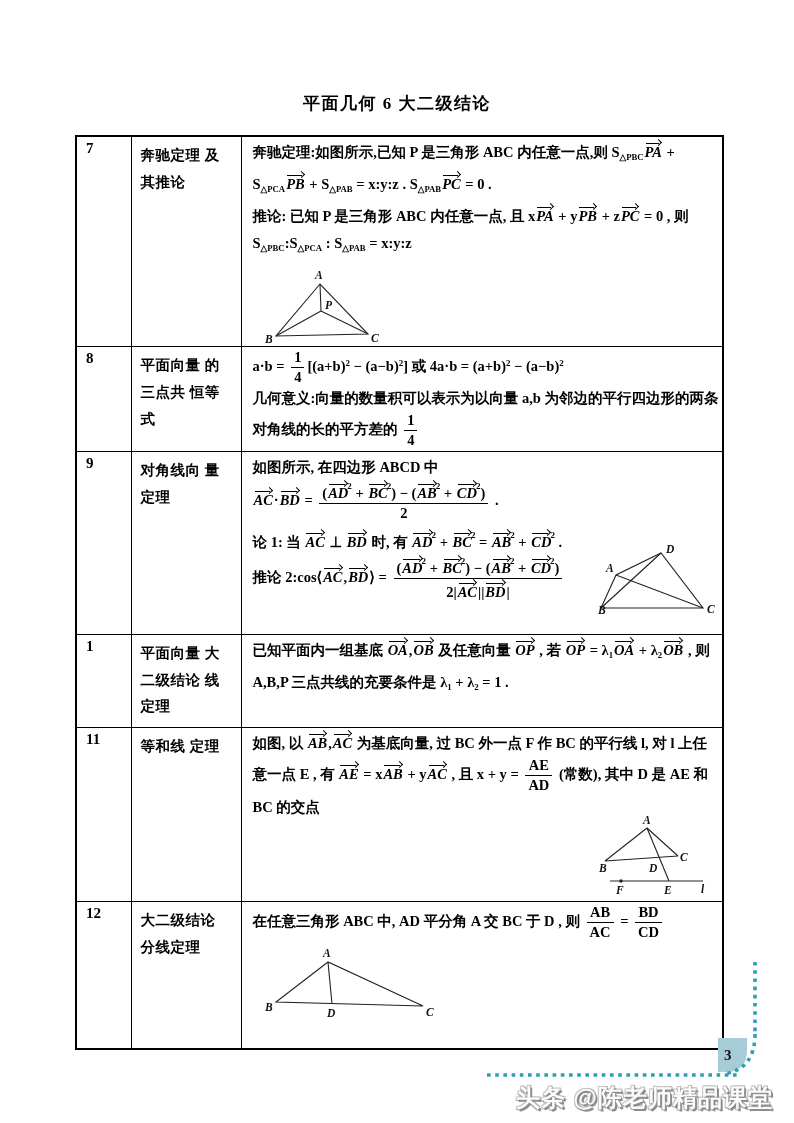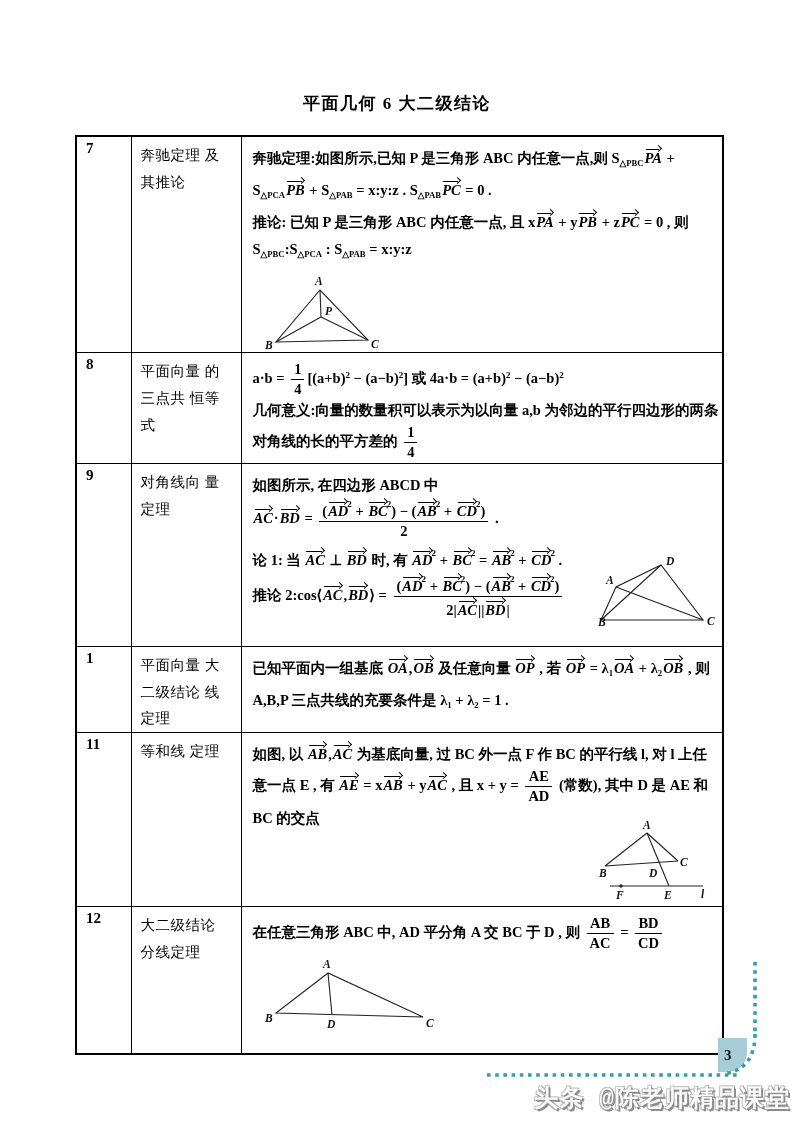--- a/index.html
+++ b/index.html
@@ -11,22 +11,22 @@
     position:absolute;top:92px;left:0;width:100%;text-align:center;
     font-size:17px;font-weight:bold;letter-spacing:1.5px;
   }
   table.main{
     position:absolute;left:75px;top:135px;width:647px;
     border-collapse:collapse;table-layout:fixed;
     border:2px solid #000;
   }
   td{border:1.6px solid #000;vertical-align:top;overflow:hidden;}
   td.c-num{font-size:15px;font-weight:600;padding:3px 0 0 9px;}
-  td.c-name{font-size:14.5px;font-weight:400;padding:5px 6px 0 9px;line-height:1.85;letter-spacing:.5px;}
-  td.c-body{font-size:14.5px;font-weight:600;padding:8px 6px 2px 11px;position:relative;}
+  td.c-name{font-size:14.5px;font-weight:700;padding:5px 6px 7px 9px;line-height:1.85;letter-spacing:.5px;}
+  td.c-body{font-size:14.5px;font-weight:600;padding:2px 6px 2px 11px;position:relative;}
   .fl{line-height:27px;white-space:nowrap;}
   sub{font-size:.6em;vertical-align:-.35em;letter-spacing:0;}
   sup{font-size:.62em;vertical-align:.55em;}
   sup.vsup{vertical-align:1.05em;margin-left:-2px;}
   .vec{display:inline-block;margin:0 1px;font-style:italic;}
   .vec .arr{display:block;position:relative;height:5px;margin:0 1px;}
   .vec .arr::before{content:"";position:absolute;left:0;right:2px;bottom:1px;border-top:1.3px solid #000;}
   .vec .arr::after{content:"";position:absolute;right:0;bottom:0;width:4px;height:4px;
     border-top:1.3px solid #000;border-right:1.3px solid #000;transform:rotate(45deg);}
   .vec .vb{display:block;line-height:1.05;}
@@ -35,22 +35,22 @@
   .frac .fd{display:block;padding:1px 3px 0 3px;}
   .fig{display:block;}
   .fig text{font-size:11.5px;font-style:italic;font-family:"Liberation Serif",serif;fill:#111;}
   .fig path,.fig line{stroke:#222;stroke-width:1.1;fill:none;}
   .fig-r7{margin:4px 0 0 10px;}
   .fig-r9{position:absolute;right:4px;top:92px;}
   .fig-r11{position:absolute;right:6px;bottom:3px;}
   .fig-r12{margin:6px 0 0 6px;}
   .deco{position:absolute;left:485px;top:952px;}
   .watermark{
-    position:absolute;top:1082px;right:4px;
-    font-family:Liberation Mono, monospace;font-size:24px;font-weight:bold;letter-spacing:1px;
+    position:absolute;top:1082px;right:21px;
+    font-family:Liberation Sans, sans-serif;font-size:24px;font-weight:bold;letter-spacing:1px;
     color:#fbfbfb;
     text-shadow:2px 2px 0 #8d8d8d,1px 1px 0 #8d8d8d,-1px -1px 0 #c6c6c6,1px -1px 0 #b4b4b4,-1px 1px 0 #b4b4b4,0 0 1px #9a9a9a;
   }
 </style>
 </head>
 <body>
 
 <div class="doc-title">平面几何 6 大二级结论</div>
 
 <table class="main">

